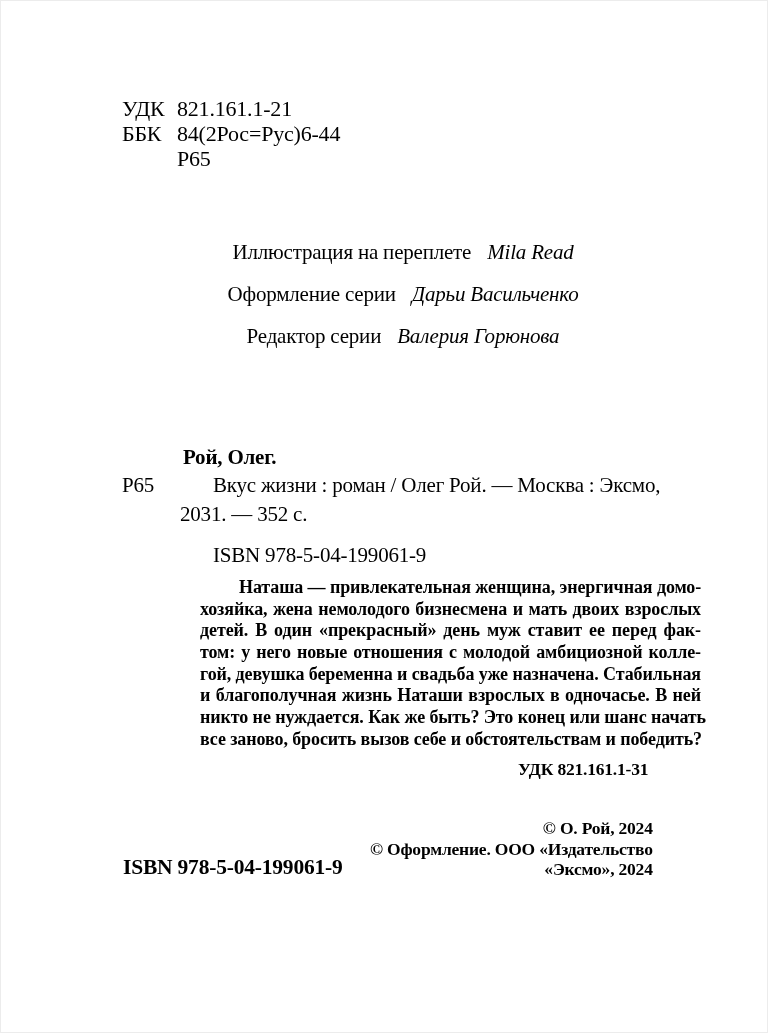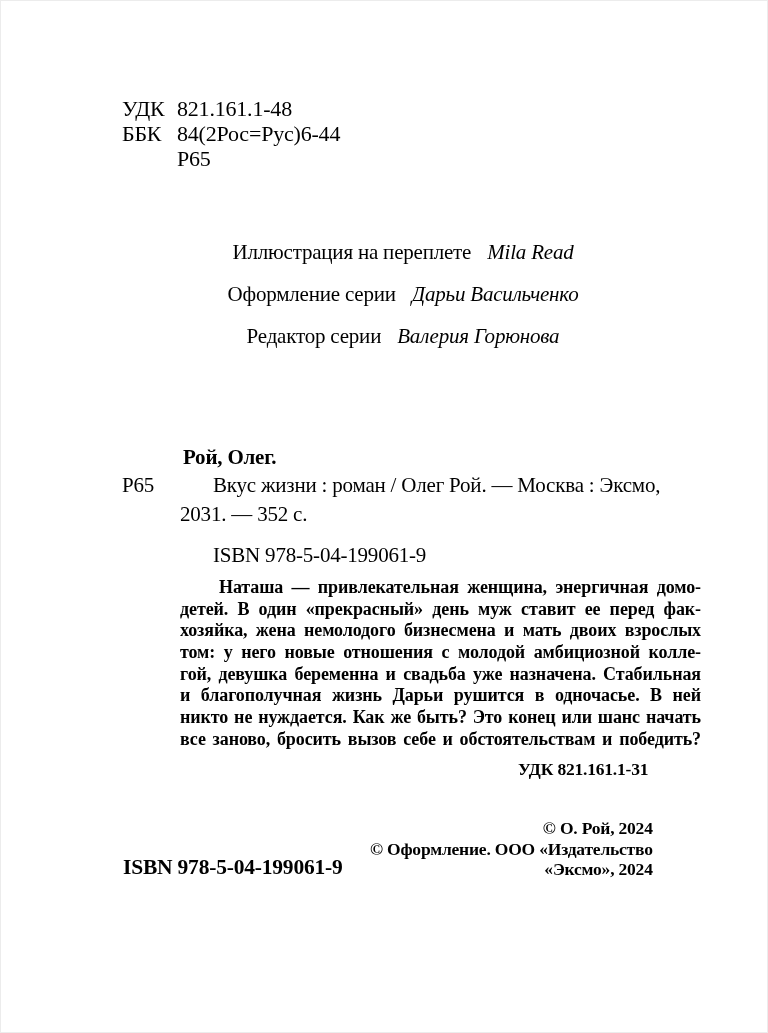--- a/index.html
+++ b/index.html
@@ -67,20 +67,21 @@
     left: 180px; top: 577px; width: 521px;
     font-size: 18px; font-weight: bold;
     letter-spacing: -0.1px;
   }
   .annotation .ln {
     height: 21.7px;
     line-height: 21.7px;
     text-align: justify;
     text-align-last: justify;
     white-space: nowrap;
+    margin-left: 20px;
   }
   .annotation .ln.first { padding-left: 39px; }
 
   
   .udk-bottom {
     left: 518px; top: 760px;
     font-size: 17.5px; font-weight: bold;
     line-height: 19.5px;
     white-space: nowrap;
   }
@@ -104,21 +105,21 @@
   }
 </style>
 </head>
 <body>
 
 <div class="page">
 
   <div class="abs udk-top">
     <div class="udk-row">
       <span class="lbl">УДК</span>
-      <span>821.161.1-48</span>
+      <span>821.161.1-21</span>
     </div>
     <div class="udk-row">
       <span class="lbl">ББК</span>
       <span>84(2Рос=Рус)6-44</span>
     </div>
     <div class="udk-row">
       <span class="lbl"></span>
       <span>Р65</span>
     </div>
   </div>
@@ -141,25 +142,25 @@
   <div class="abs author">Рой, Олег.</div>
   <div class="abs code">Р65</div>
   <div class="abs bib">
     <div class="first">Вкус жизни : роман / Олег Рой. — Москва : Эксмо,</div>
     <div>2031. — 352 с.</div>
   </div>
   <div class="abs isbn-top">ISBN 978-5-04-199061-9</div>
 
   <div class="abs annotation">
     <div class="ln first">Наташа — привлекательная женщина, энергичная домо-</div>
+    <div class="ln">хозяйка, жена немолодого бизнесмена и мать двоих взрослых</div>
     <div class="ln">детей. В один «прекрасный» день муж ставит ее перед фак-</div>
-    <div class="ln">хозяйка, жена немолодого бизнесмена и мать двоих взрослых</div>
     <div class="ln">том: у него новые отношения с молодой амбициозной колле-</div>
     <div class="ln">гой, девушка беременна и свадьба уже назначена. Стабильная</div>
-    <div class="ln">и благополучная жизнь Дарьи рушится в одночасье. В ней</div>
+    <div class="ln">и благополучная жизнь Наташи взрослых в одночасье. В ней</div>
     <div class="ln">никто не нуждается. Как же быть? Это конец или шанс начать</div>
     <div class="ln">все заново, бросить вызов себе и обстоятельствам и победить?</div>
   </div>
 
   <div class="abs udk-bottom">
     <div>УДК 821.161.1-31</div>
   </div>
 
   <div class="abs copyright">
     <div>© О. Рой, 2024</div>

